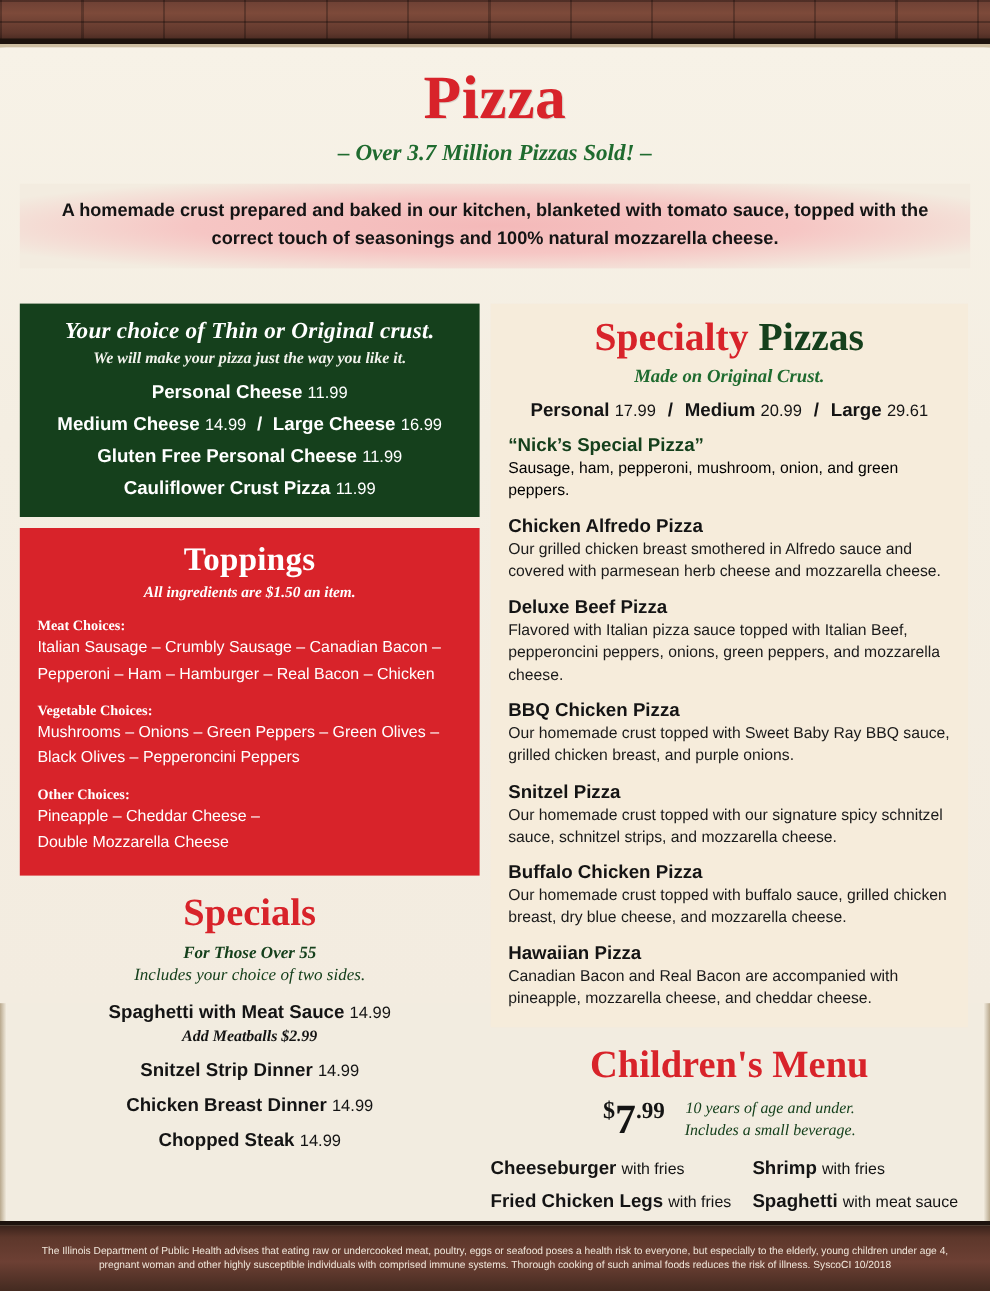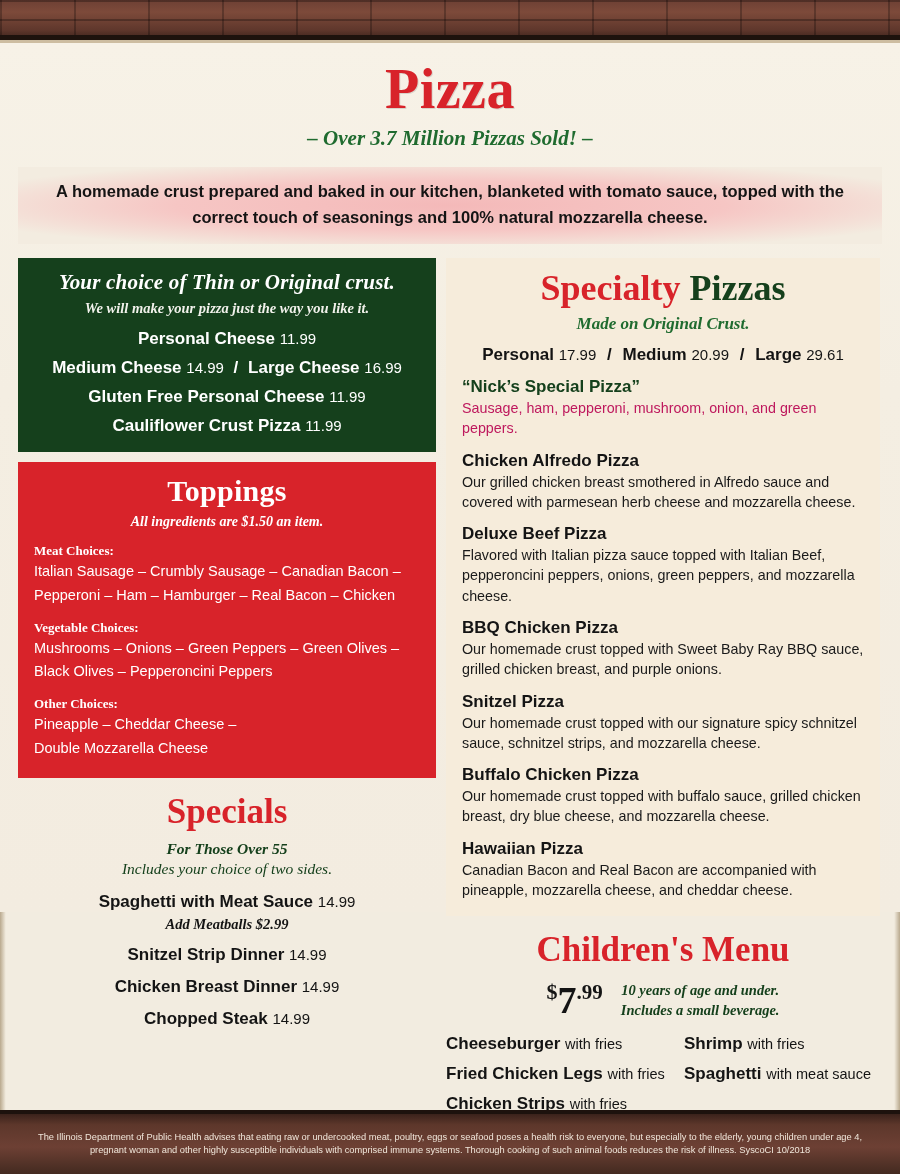--- a/index.html
+++ b/index.html
@@ -42,21 +42,21 @@
   .desc-band {
     margin: 16px 18px 0 18px; padding: 12px 30px 14px 30px;
     background: radial-gradient(ellipse at center, #f4b9b9 0%, #f6c6c4 45%, #f3ece0 85%);
     text-align: center;
   }
   .desc-band p {
     font-size: 16.5px; font-weight: bold; color: #141414; line-height: 1.55;
   }
 
   
-  .cols { display: flex; padding: 14px 18px 0 18px; gap: 10px; }
+  .cols { display: flex; padding: 14px 18px 0 18px; gap: 10px; margin-top: 18px; }
   .col-l { width: 418px; }
   .col-r { width: 434px; }
 
   
   .green-box {
     background: #15401c; color: #fff; padding: 12px 14px 16px 14px; text-align: center;
   }
   .green-box .gb-t1 {
     font-family: "Liberation Serif", serif; font-style: italic; font-weight: bold;
     font-size: 21px; letter-spacing: .2px;
@@ -111,34 +111,34 @@
     text-align: center; font-family: "Liberation Serif", serif; font-style: italic; font-weight: bold;
     font-size: 17px; color: #1f6b2f; margin-top: 6px;
   }
   .size-row { text-align: center; margin-top: 11px; font-size: 17px; font-weight: bold; color:#141414; }
   .size-row .pr { font-weight: normal; font-size: 15px; }
   .size-row .sl { padding: 0 6px; }
   .pz { margin-top: 12px; }
   .pz h3 { font-size: 17px; font-weight: bold; color: #141414; }
   .pz h3.nick { color: #15401c; }
   .pz p { font-size: 14.3px; line-height: 1.42; color: #1a1a1a; margin-top: 1px; }
-  .pz p.green { color: #be185d; }
+  .pz p.green { color: #000000; }
 
   
   .kids { margin-top: 14px; }
   .kids h2 {
     text-align: center; font-family: "Liberation Serif", serif; font-weight: bold; font-size: 35px;
     color: #d8232a;
   }
   .kids-price-row { display: flex; align-items: center; justify-content: center; gap: 18px; margin-top: 8px; }
   .kp { font-family: "Liberation Serif", serif; font-weight: bold; color: #141414; }
   .kp .d { font-size: 22px; vertical-align: 14px; }
   .kp .n { font-size: 38px; }
   .kp .c { font-size: 21px; vertical-align: 14px; }
-  .kids-note { font-family:"Liberation Serif", serif; font-style: italic; font-weight:bold; font-size:14.5px; color:#15401c; line-height:1.4; text-align:center; }
+  .kids-note { font-family:"Liberation Serif", serif; font-style: italic; font-weight:normal; font-size:14.5px; color:#15401c; line-height:1.4; text-align:center; }
   .kids-grid { margin-top: 12px; display: grid; grid-template-columns: 238px 1fr; row-gap: 10px; }
   .ki { font-size: 17px; font-weight: bold; color: #141414; }
   .ki .w { font-weight: normal; font-size: 14.5px; }
 
   
   .footer {
     position: absolute; left: 0; bottom: 0; width: 900px; height: 64px;
     background: linear-gradient(180deg,#3a221b 0%, #5d372b 18%, #6d4034 55%, #432a20 100%);
     border-top: 4px solid #1d120d;
     display: flex; align-items: center; justify-content: center;

